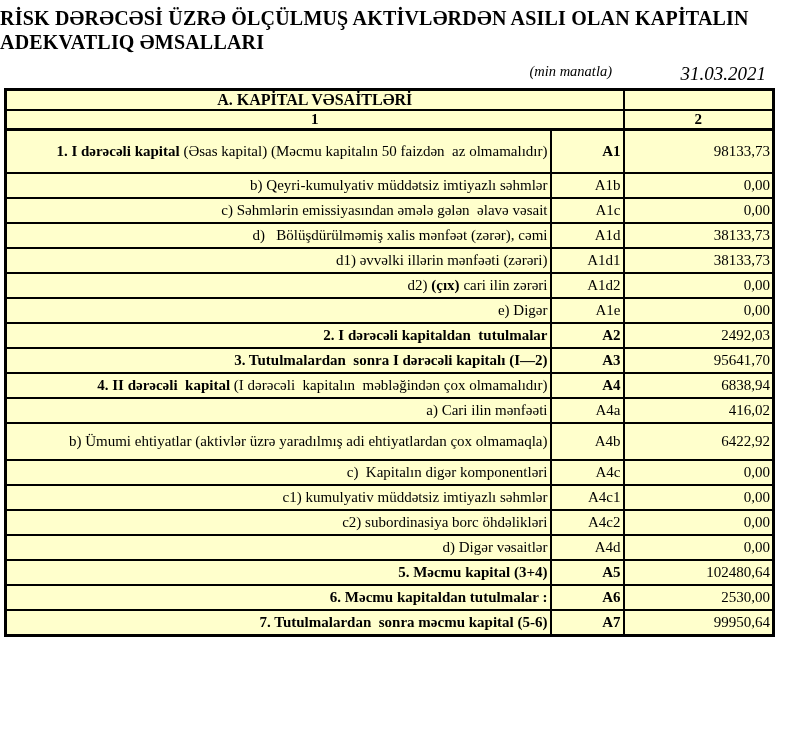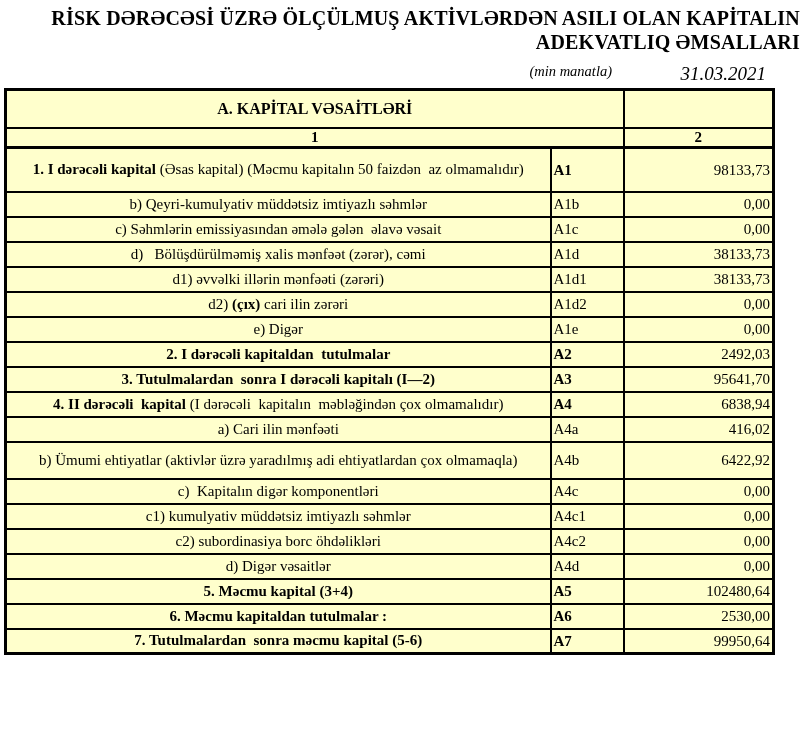--- a/index.html
+++ b/index.html
@@ -3,47 +3,47 @@
 <meta charset="utf-8">
 <style>
   :root { --cell-bg:#FFFFCC; --border:#000000; }
   * { box-sizing:border-box; }
   html,body { margin:0; padding:0; background:#ffffff; }
   .page {
     width:800px; height:731px; overflow:hidden; background:#fff;
     font-family:"Liberation Serif", serif; color:#000;
   }
   .title {
-    text-align:right; font-weight:bold; font-size:20px; line-height:1.22;
+    text-align:left; font-weight:bold; font-size:20px; line-height:1.22;
     padding-top:6px; letter-spacing:0.2px;
   }
   .meta {
     width:768px; margin:8px 0 3px 4px;
     display:flex; justify-content:flex-end; align-items:flex-start;
     font-style:italic; font-size:14.5px;
   }
   .meta .unit { margin-right:10px; }
   .meta .date { width:150px; text-align:right; padding-right:6px; font-size:19px; }
 
   table.capital {
     border-collapse:collapse; table-layout:fixed;
     margin-left:4px; width:768px;
     border:3px solid var(--border);
   }
   table.capital td {
     border:2px solid var(--border); background:var(--cell-bg);
     font-size:15px; padding:0 2px; vertical-align:middle; overflow:hidden;
   }
-  tr.sec td { height:39px; font-weight:bold; font-size:16px; text-align:center; }
+  tr.sec td { height:20px; font-weight:bold; font-size:16px; text-align:center; }
   tr.idx td { height:19px; font-weight:bold; text-align:center; border-bottom:3px solid var(--border); }
-  td.lbl { text-align:center; white-space:pre-wrap; line-height:1.15; }
+  td.lbl { text-align:right; white-space:pre-wrap; line-height:1.15; }
   td.ind0 { padding-left:6px; }
   td.ind1 { padding-left:18px; }
   td.ind2 { padding-left:33px; }
-  td.code { text-align:left; }
+  td.code { text-align:right; }
   td.code.b { font-weight:bold; }
   td.val { text-align:right; padding-right:5px; }
   tr.std td { height:25px; }
   tr.tall td { height:44px; }
   tr.med td { height:37px; }
   .bseg { font-weight:bold; }
 </style>
 </head>
 <body>
 

